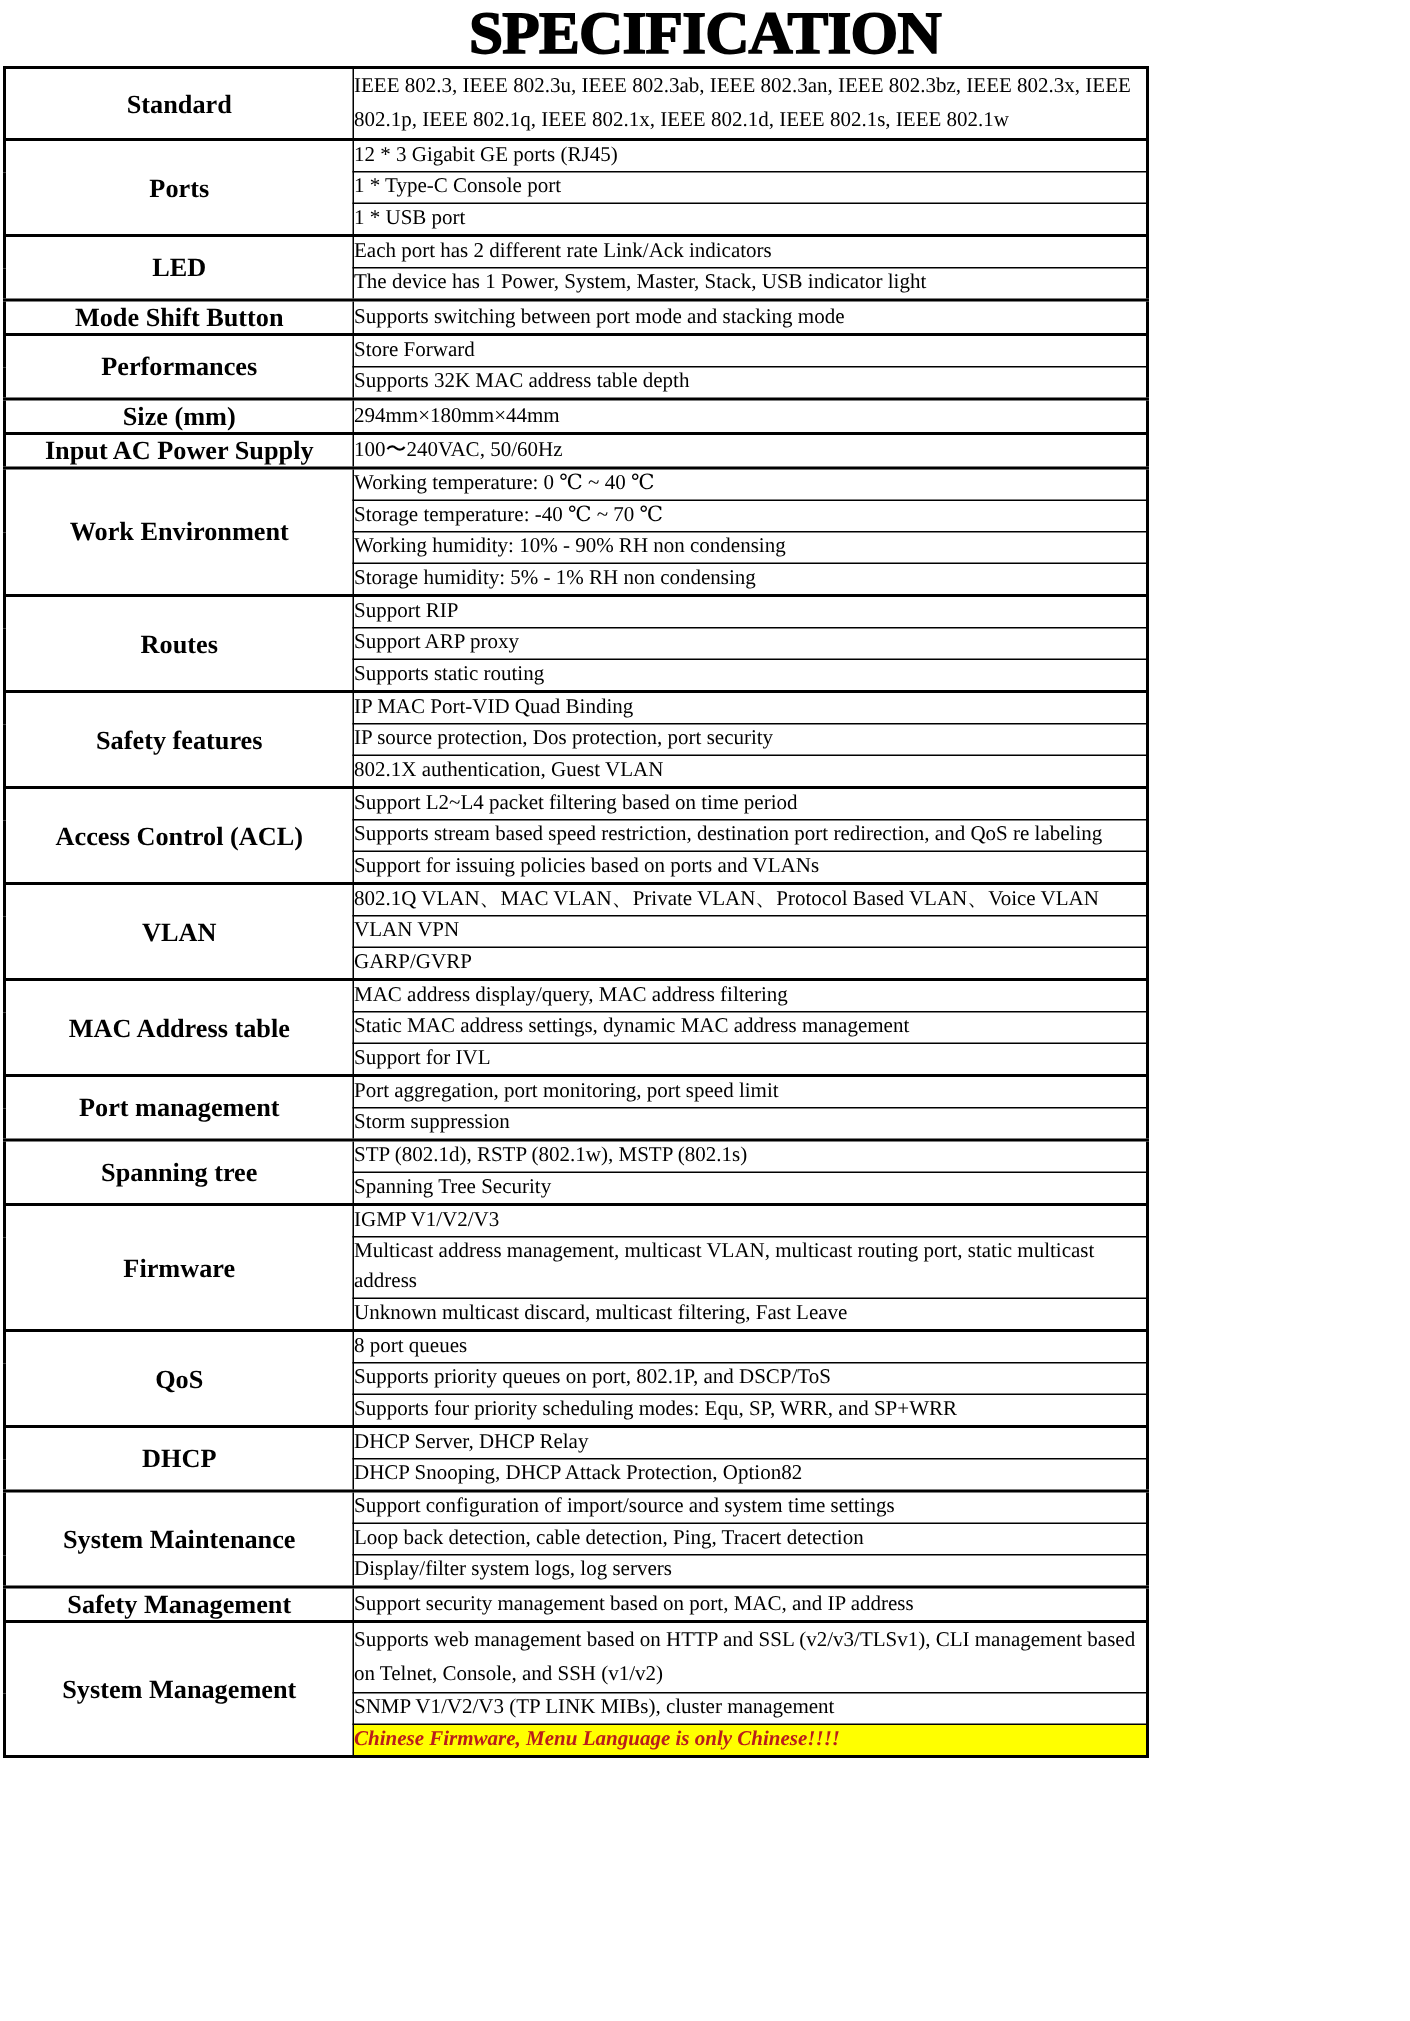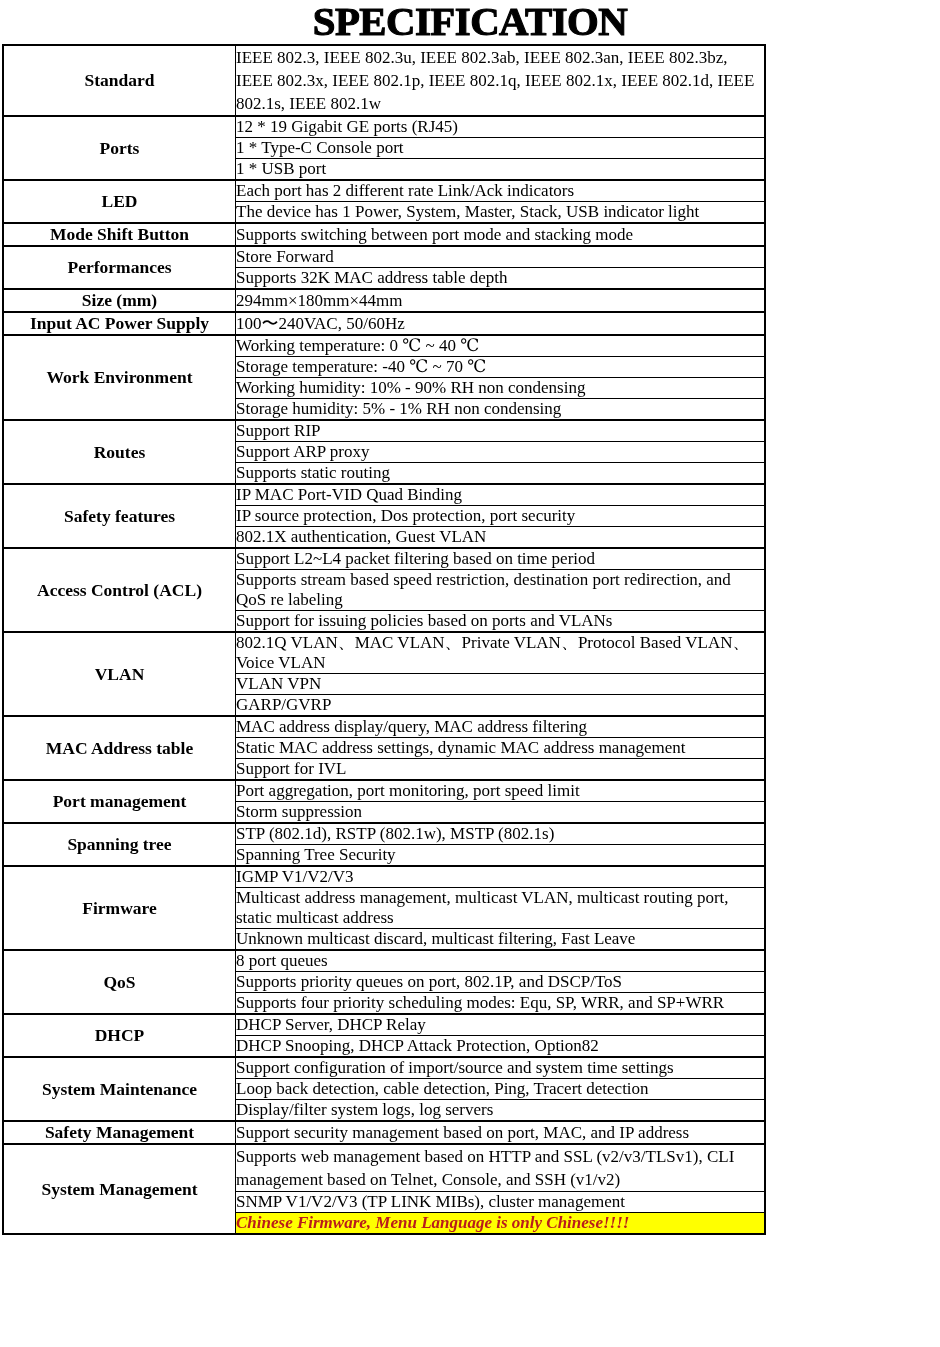--- a/index.html
+++ b/index.html
@@ -55,21 +55,21 @@
     text-align: center;
     font-weight: bold;
     font-size: 17.5px;
     line-height: 21px;
     border-right: 1.6px solid #000;
     border-left: none;
     padding: 2px 2px;
   }
   td.value {
     text-align: left;
-    font-size: 17px;
+    font-size: 14px;
     line-height: 20px;
     padding: 2px 2px 2px 5px;
     border-right: none;
     border-left: 1.6px solid #000;
   }
   tr.group-start > td {
     border-top: 2.2px solid #000;
   }
   tr.sub > td.value {
     border-top: 1px solid #4d7c0f;
@@ -94,21 +94,21 @@
   <div class="title">SPECIFICATION</div>
 
   <table class="spec">
     <tbody>
         <tr class="group-start">
           <td class="label" rowspan="1">Standard</td>
           <td class="value two-line">IEEE 802.3, IEEE 802.3u, IEEE 802.3ab, IEEE 802.3an, IEEE 802.3bz, IEEE 802.3x, IEEE 802.1p, IEEE 802.1q, IEEE 802.1x, IEEE 802.1d, IEEE 802.1s, IEEE 802.1w</td>
         </tr>
         <tr class="group-start">
           <td class="label" rowspan="3">Ports</td>
-          <td class="value">12 * 19 Gigabit GE ports (RJ45)</td>
+          <td class="value">12 * 3 Gigabit GE ports (RJ45)</td>
         </tr>
         <tr class="sub">
           <td class="value">1 * Type-C Console port</td>
         </tr>
         <tr class="sub">
           <td class="value">1 * USB port</td>
         </tr>
         <tr class="group-start">
           <td class="label" rowspan="2">LED</td>
           <td class="value">Each port has 2 different rate Link/Ack indicators</td>

